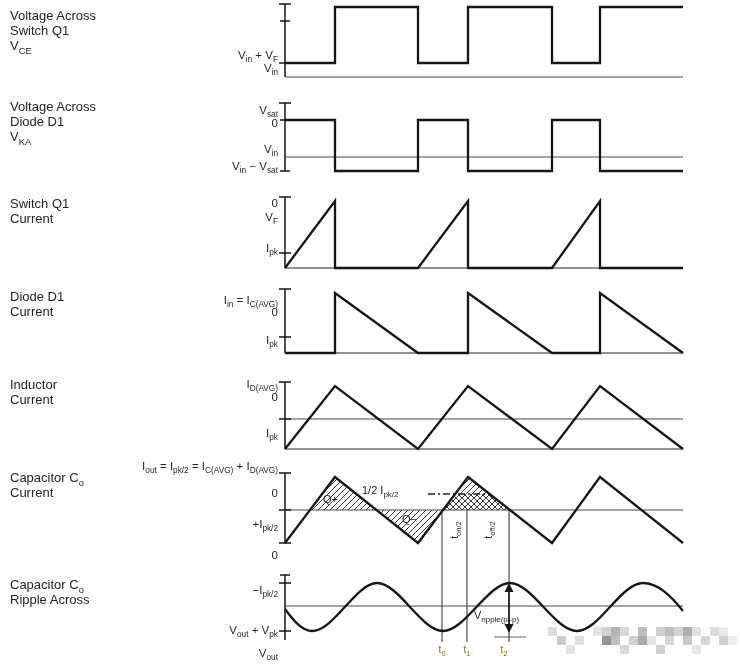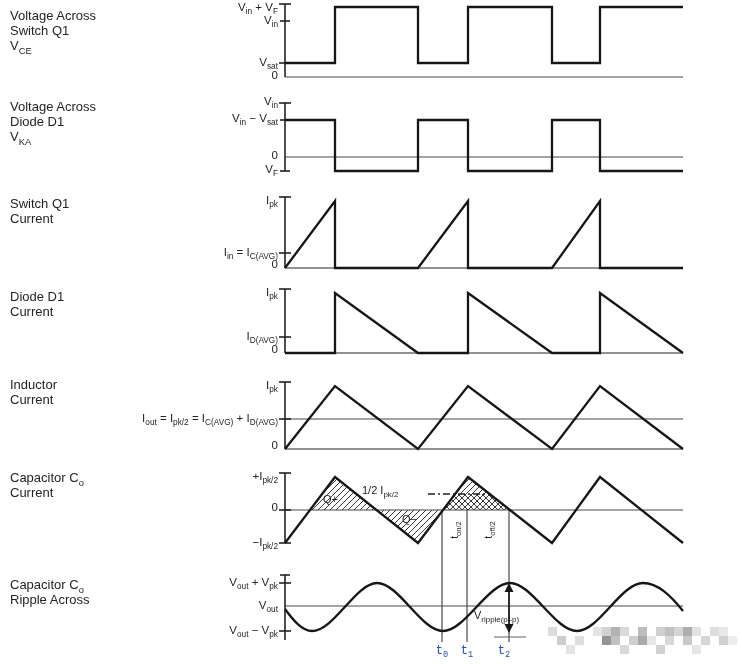--- a/index.html
+++ b/index.html
@@ -2,26 +2,26 @@
 <html><head>
 <meta charset="utf-8">
 <style>
   html,body{margin:0;padding:0;background:#fff;}
   #stage{
     position:relative;width:740px;height:664px;background:#ffffff;overflow:hidden;
     font-family:"Liberation Sans","DejaVu Sans",sans-serif;color:#222;
   }
   #wavesvg{position:absolute;left:0;top:0;}
   .side{position:absolute;left:10px;font-size:13px;line-height:15px;color:#242424;}
-  .axlab{position:absolute;right:462px;font-size:11.5px;line-height:13px;white-space:nowrap;text-align:right;color:#242424;}
+  .axlab{position:absolute;right:462px;font-size:11.5px;line-height:13px;white-space:nowrap;text-align:right;color:#242424;margin-top:48px;}
   .note{position:absolute;font-size:11px;white-space:nowrap;color:#242424;}
   .rot{position:absolute;font-size:10.5px;white-space:nowrap;color:#242424;
        transform:translate(-50%,-50%) rotate(-90deg);}
-  .tlab{position:absolute;top:644px;font-size:12px;white-space:nowrap;color:#1d4ed8;
-        transform:translateX(-50%);font-family:Liberation Mono, monospace;}
+  .tlab{position:absolute;top:644px;font-size:10px;white-space:nowrap;color:#a16207;
+        transform:translateX(-50%);}
   sub{font-size:72%;line-height:0;}
   
   #mosaic{
     position:absolute;left:548px;top:627px;width:9px;height:9px;background:#dcdcdc;
     box-shadow:
       45px 0 #e4e4e4,54px 0 #d2d2d2,63px 0 #b3b3b3,72px 0 #dadada,90px 0 #bdbdbd,
       108px 0 #cfcfcf,117px 0 #c0c0c0,126px 0 #d4d4d4,135px 0 #aeaeae,144px 0 #e2e2e2,
       162px 0 #dddddd,171px 0 #e8e8e8,
       9px 9px #cccccc,27px 9px #dedede,54px 9px #949494,63px 9px #c0c0c0,
       81px 9px #cfcfcf,90px 9px #aaaaaa,99px 9px #e6e6e6,117px 9px #d8d8d8,

